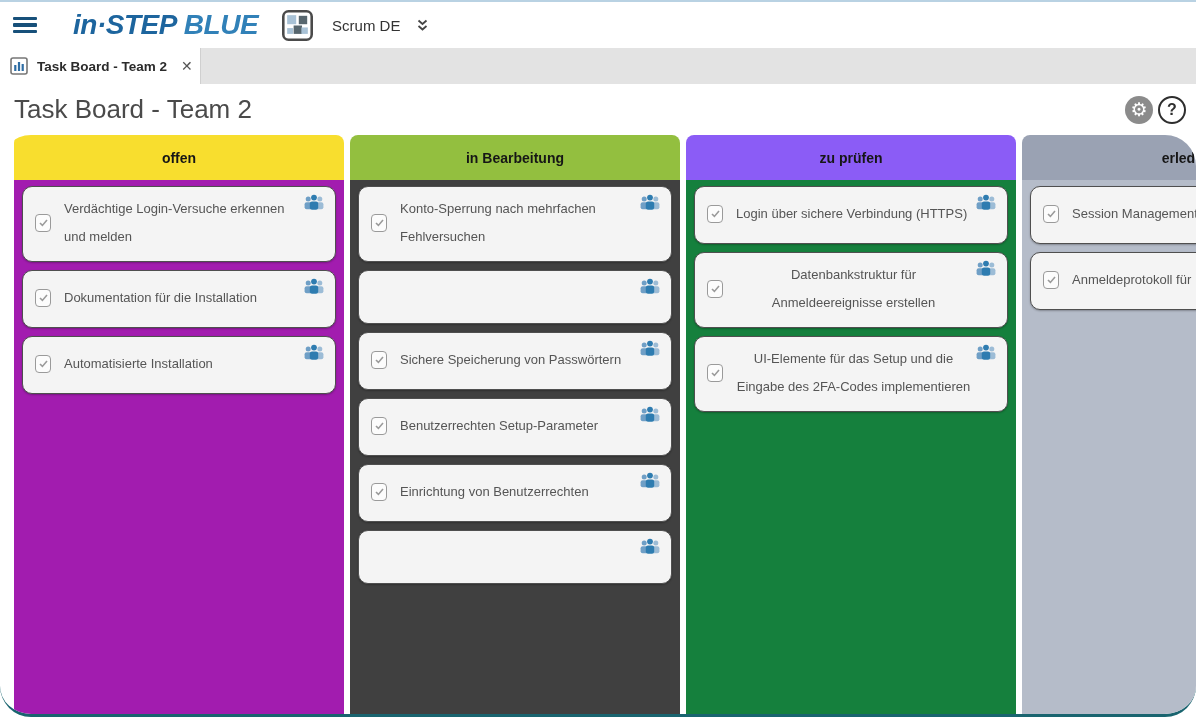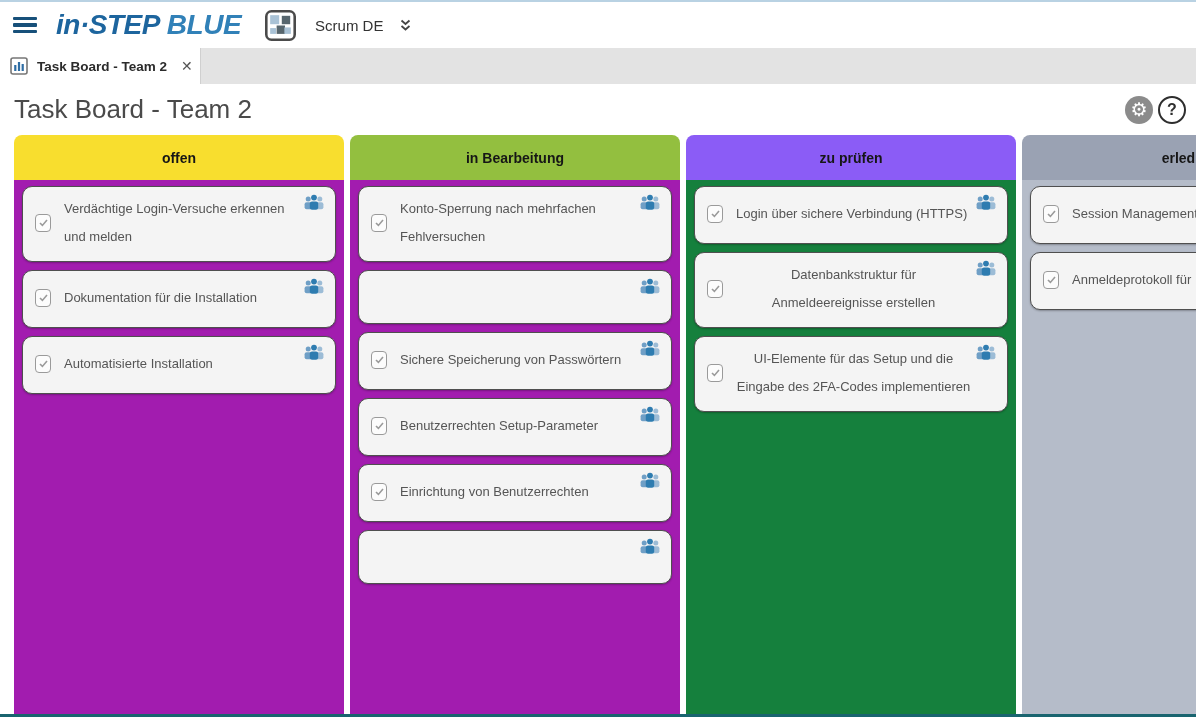--- a/index.html
+++ b/index.html
@@ -4,21 +4,21 @@
 <style>
   * { margin:0; padding:0; box-sizing:border-box; }
   html,body { width:1196px; height:717px; overflow:hidden; background:#fff;
               font-family:"Liberation Sans", sans-serif; }
 
   
   .topbar { height:48px; background:#fff; border-top:2px solid #b9d2e3;
             display:flex; align-items:center; }
   .hamburger { margin-left:13px; width:24px; cursor:pointer; }
   .hamburger span { display:block; height:3.5px; background:#17507a; border-radius:1px; margin:3.2px 0; }
-  .logo { margin-left:19px; font-size:28px; font-style:italic; font-weight:800;
+  .logo { margin-left:36px; font-size:28px; font-style:italic; font-weight:800;
           letter-spacing:-0.5px; white-space:nowrap; }
   .logo .lg1 { color:#1d659e; }
   .logo .lg2 { color:#3181b8; margin-left:7px; }
   .proc { margin-left:24px; display:flex; align-items:center; cursor:pointer;gap:9px; }
   .proc-icon { width:31px; height:31px; }
   .proc-label { margin-left:10px; font-size:15px; color:#333; }
   .proc-chev { margin-left:8px; display:flex; }
 
   
   .tabbar { height:36px; background:#e3e3e3; display:flex; }
@@ -32,21 +32,21 @@
   .titlebar { height:51px; display:flex; align-items:center; padding:0 10px 0 14px; background:#fff; }
   .page-title { flex:1; font-size:26px; font-weight:400; color:#4a4a4a; }
   .round-btn { width:28px; height:28px; border-radius:50%; display:flex; align-items:center;
                justify-content:center; cursor:pointer; }
   .gear-btn { background:#8b8b8b; color:#fff; font-size:19px; }
   .help-btn { background:#fff; border:2px solid #2e2e2e; color:#2e2e2e;
               font-size:16px; font-weight:bold; margin-left:5px; }
 
   
   .board { height:582px; display:flex; gap:6px; padding-left:14px; overflow:hidden;
-           background:#fff; border-bottom:3px solid #19646f; }
+           background:#fff; border-bottom:3px solid #19646f;border-radius:31px; }
   .column { flex:0 0 330px; width:330px; display:flex; flex-direction:column;
             border-radius:8px 8px 0 0; }
   .col-header { height:45px; border-radius:8px 8px 0 0; display:flex; align-items:center;
                 justify-content:center; font-size:14px; font-weight:bold; color:#161616; }
   .col-body { flex:1; padding:6px 8px 8px 8px; }
 
   .card { position:relative; background:#f4f4f4; border:1.6px solid #4f4f4f; border-radius:10px;
           margin-bottom:8px; padding:8px 12px 10px 12px; min-height:54px;
           box-shadow:0 1px 2px rgba(0,0,0,.28); cursor:pointer; }
   .card-main { display:flex; align-items:center; min-height:38px; }
@@ -166,21 +166,21 @@
       <rect x="6.8" y="7.4" width="8.4" height="8.4" rx="2.2" fill="#2e7cb0"></rect>
     </svg>
   </div>
 </div>
   </div>
 
   <div class="column">
     <div class="col-header" style="background: rgb(147, 191, 63);">
       <span class="col-title">in Bearbeitung</span>
     </div>
-    <div class="col-body" style="background: #a21caf;">
+    <div class="col-body" style="background: #404040;">
   <div class="card">
     <div class="card-main">
       <span class="cb">
         <svg width="9" height="8" viewBox="0 0 9 8">
           <polyline points="1,4 3.4,6.4 8,1" fill="none" stroke="#9a9a9a" stroke-width="1.6"></polyline>
         </svg>
       </span>
       <span class="card-text">Konto-Sperrung nach mehrfachen Fehlversuchen</span>
     </div>
     <svg class="ppl" width="22" height="17" viewBox="0 0 22 17">

